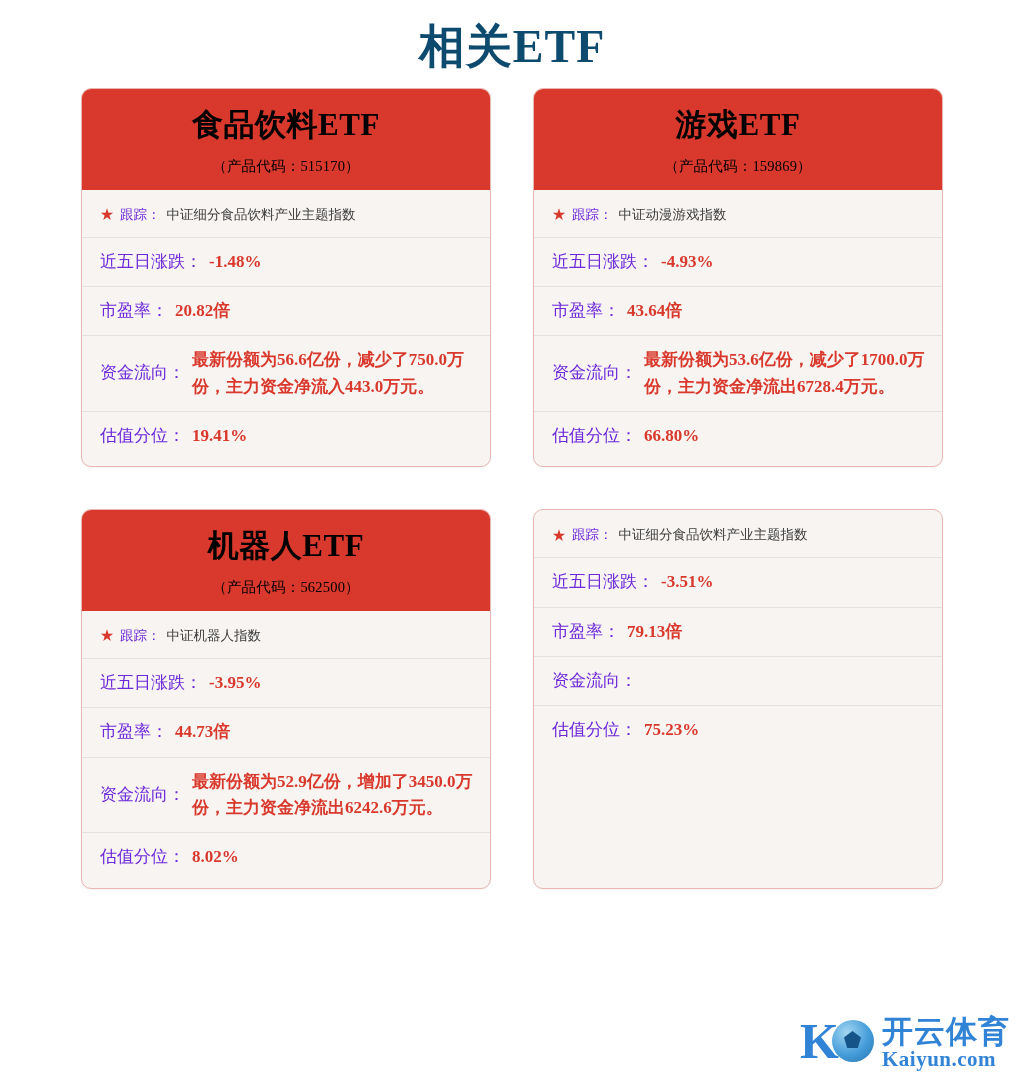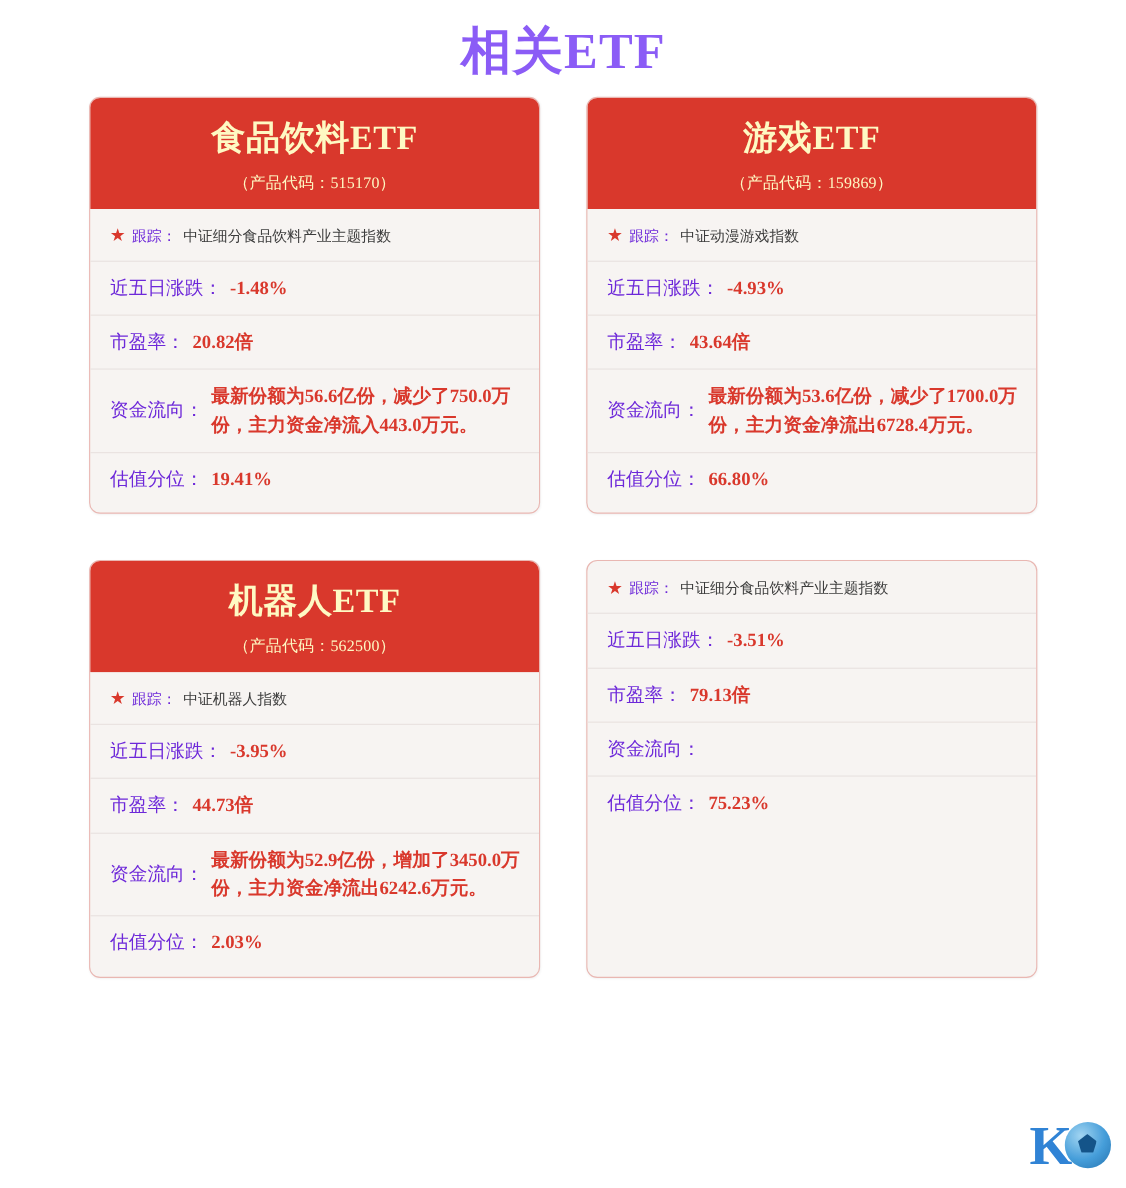--- a/index.html
+++ b/index.html
@@ -10,21 +10,21 @@
     width: 1024px;
     height: 1080px;
     background: #ffffff;
     font-family: "Liberation Serif", "DejaVu Serif", serif;
     position: relative;
     overflow: hidden;
   }
 
   .page-title {
     text-align: center;
-    color: #8b5cf6;
+    color: #0c4a6e;
     font-size: 46px;
     font-weight: bold;
     letter-spacing: 1px;
     margin: 16px 0 10px 0;
     font-family: "Liberation Serif", "DejaVu Serif", serif;
   }
 
   .grid {
     display: grid;
     grid-template-columns: 410px 410px;
@@ -38,21 +38,21 @@
   .card {
     border: 1px solid #e9b7b2;
     border-radius: 10px;
     overflow: hidden;
     background: #f7f4f2;
     box-shadow: 0 1px 2px rgba(0,0,0,0.05);
   }
 
   .card-header {
     background: #d9382c;
-    color: #fef9c3;
+    color: #000000;
     text-align: center;
     padding: 18px 8px 14px 8px;
   }
 
   .card-title {
     font-size: 31px;
     font-weight: bold;
     line-height: 1.15;
     letter-spacing: 0.5px;
   }
@@ -262,21 +262,21 @@
       <div class="row">
         <span class="label">市盈率：</span>
         <span class="value">44.73倍</span>
       </div>
       <div class="row flow">
         <span class="label">资金流向：</span>
         <span class="value">最新份额为52.9亿份，增加了3450.0万份，主力资金净流出6242.6万元。</span>
       </div>
       <div class="row">
         <span class="label">估值分位：</span>
-        <span class="value">2.03%</span>
+        <span class="value">8.02%</span>
       </div>
     </div>
   </div>
 
   <div class="card">
     <div class="card-body">
       <div class="row track">
         <span class="star-icon">★</span>
         <span class="label">跟踪：</span>
         <span class="value-plain">中证细分食品饮料产业主题指数</span>
@@ -299,13 +299,17 @@
     </div>
   </div>
 
 </div>
 
 <div class="watermark">
   <div class="wm-logo">
     <span class="wm-k">K</span>
     <span class="wm-ball"></span>
   </div>
+  <div class="wm-text">
+    <span class="wm-cn">开云体育</span>
+    <span class="wm-en">Kaiyun.com</span>
+  </div>
 </div>
 
 </body></html>

